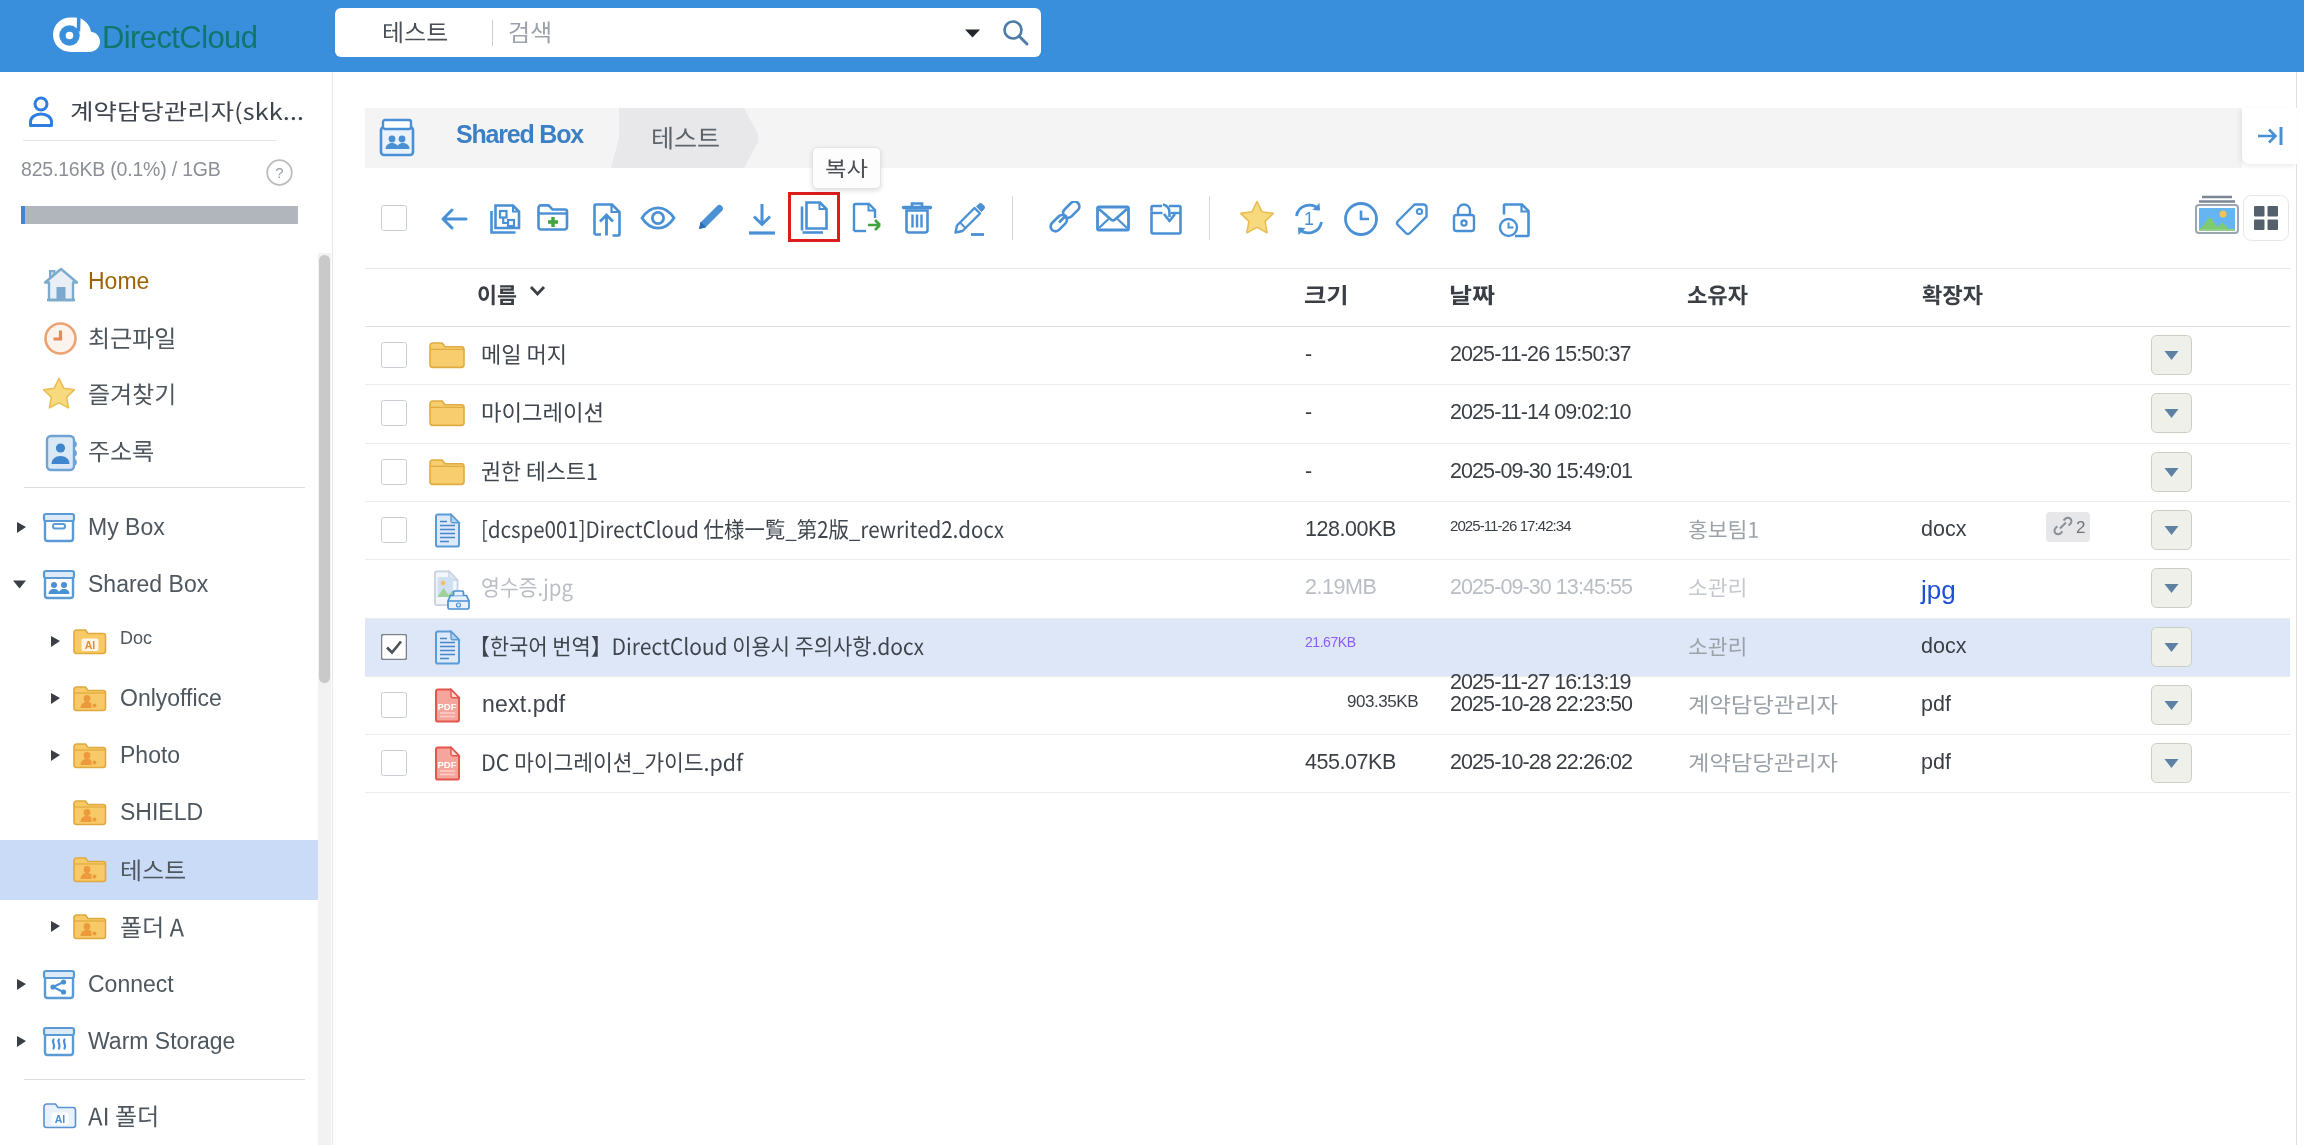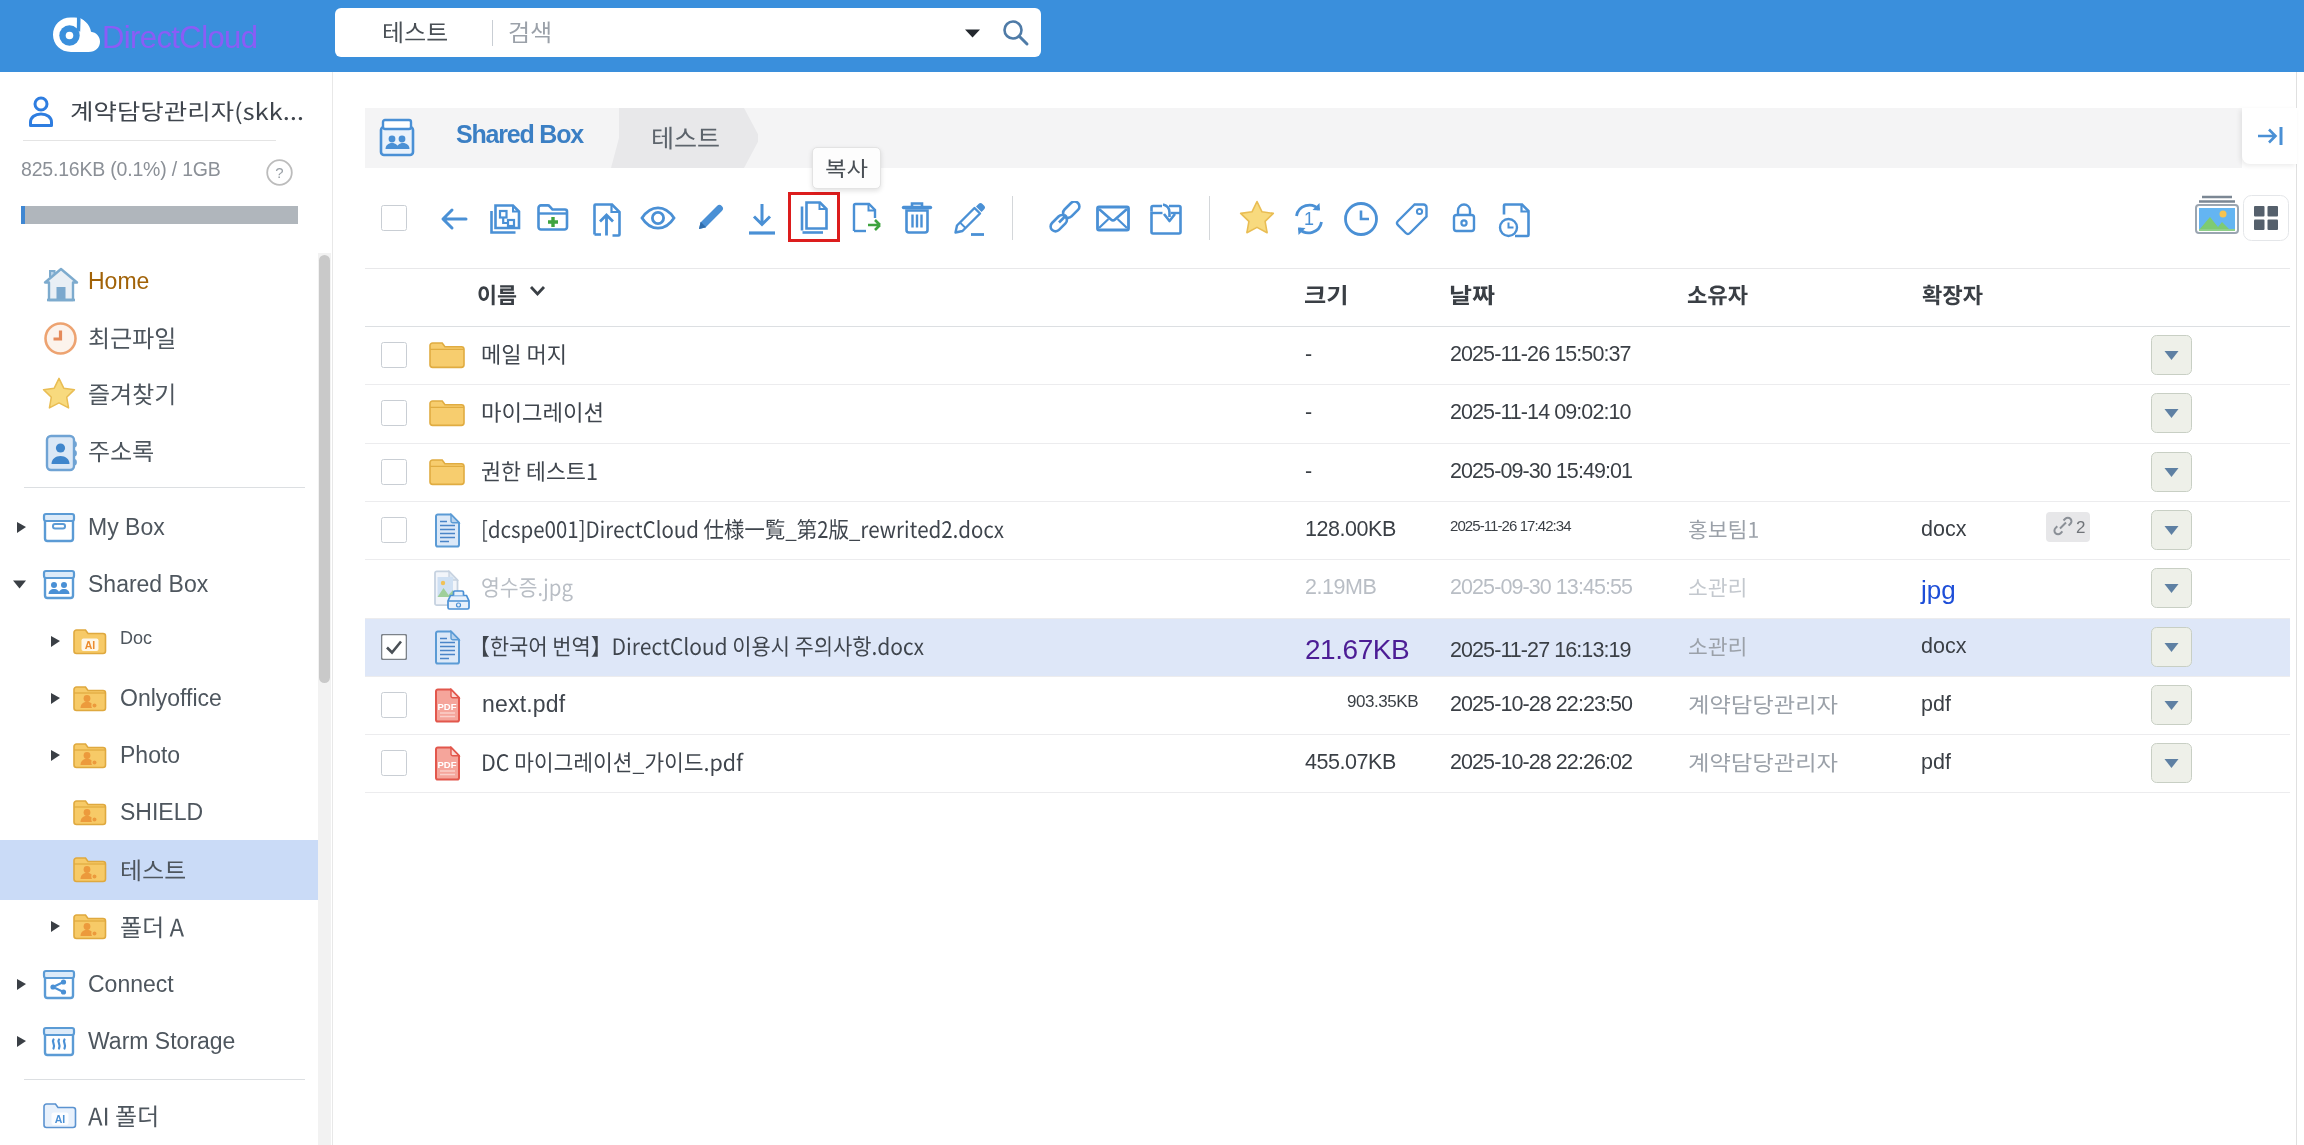--- a/index.html
+++ b/index.html
@@ -10,21 +10,21 @@
 <div class="abs" style="left:0;top:0;width:2304px;height:1145px">
 
 <div class="abs" style="left:0;top:0;width:2304px;height:72px;background:#3a8fdc"></div>
 <svg style="position:absolute;left:50px;top:14px" width="52" height="44" viewBox="0 0 52 44" fill="none">
       <path d="M20.5 3.5c-10 0-17.5 7.6-17.5 17.3C3 30.5 10.6 38 21 38h17.5c7 0 11.5-4.6 11.5-10.3 0-5.2-3.8-9.2-9-9.9C40 10.5 33.4 3.5 24.5 3.5z" fill="#fff"></path>
       <path d="M27.5 2.5c5.4 2.4 9.8 6.9 11.8 14.9l-8.3 3.6z" fill="#fff"></path>
       <circle cx="19.5" cy="21.5" r="10.2" fill="#3a8fdc"></circle>
       <circle cx="19.5" cy="21.5" r="3.8" fill="#fff"></circle>
       <path d="M27 1.5l3.6 1.8-.4 14.5-3.4-1.5z" fill="#3a8fdc"></path>
     </svg>
-<div class="abs" style="left:102px;top:20px;font-size:31px;color:#8b5cf6;letter-spacing:-0.6px">DirectCloud</div>
+<div class="abs" style="left:102px;top:20px;font-size:31px;color:#0f766e;letter-spacing:-0.6px">DirectCloud</div>
 <div class="abs" style="left:335px;top:8px;width:706px;height:49px;background:#fff;border-radius:6px"></div>
 <svg style="position:absolute;left:382px;top:15.6px" width="68" height="35" viewBox="0 -25.4 68 35">
       <path d="M17.7 -19.8L17.7 1.9L19.6 1.9L19.6 -19.8ZM13.3 -19.3L13.3 -11.6L10.2 -11.6L10.2 -10L13.3 -10L13.3 0.7L15.2 0.7L15.2 -19.3ZM2 -17.2L2 -3.3L3.4 -3.3C6.8 -3.3 8.8 -3.4 11.3 -3.9L11.1 -5.5C8.8 -5.1 7 -5 3.9 -5L3.9 -9.8L9 -9.8L9 -11.4L3.9 -11.4L3.9 -15.6L10.1 -15.6L10.1 -17.2ZM23.3 -2.7L23.3 -1.1L43 -1.1L43 -2.7ZM32 -18.3L32 -16.7C32 -13 27.9 -9.7 24.1 -9L25 -7.3C28.3 -8.1 31.6 -10.4 33 -13.5C34.4 -10.4 37.8 -8 41.1 -7.3L42 -9C38.2 -9.7 34.1 -13 34.1 -16.7L34.1 -18.3ZM45.4 -2.6L45.4 -0.9L65 -0.9L65 -2.6ZM47.9 -18L47.9 -6.5L62.8 -6.5L62.8 -8.1L49.9 -8.1L49.9 -11.5L62.1 -11.5L62.1 -13.2L49.9 -13.2L49.9 -16.3L62.6 -16.3L62.6 -18Z" fill="#4a5056"></path>
     </svg>
 <div class="abs" style="left:492px;top:20px;width:1px;height:26px;background:#c9ced4"></div>
 <svg style="position:absolute;left:508px;top:15.6px" width="46" height="35" viewBox="0 -25.4 46 35">
       <path d="M5.1 -6.5L5.1 1.6L19.1 1.6L19.1 -6.5ZM17.1 -4.9L17.1 -0L7 -0L7 -4.9ZM2.5 -18.4L2.5 -16.8L10.2 -16.8C9.8 -13.2 6.6 -10.3 1.4 -8.9L2.3 -7.3C8.5 -9.1 12.3 -13 12.3 -18.4ZM12.4 -14.3L12.4 -12.6L17.1 -12.6L17.1 -7.5L19.1 -7.5L19.1 -19.8L17.1 -19.8L17.1 -14.3ZM27 -5.5L27 -3.9L39.6 -3.9L39.6 1.9L41.6 1.9L41.6 -5.5ZM27.8 -18.5L27.8 -15.6C27.8 -13.2 26.1 -10.3 23.3 -9L24.4 -7.5C26.5 -8.4 28 -10.3 28.8 -12.4C29.6 -10.5 31 -8.9 33 -8L34.1 -9.6C31.3 -10.7 29.7 -13.2 29.7 -15.6L29.7 -18.5ZM35 -19.4L35 -6.8L36.9 -6.8L36.9 -12.5L39.7 -12.5L39.7 -6.7L41.6 -6.7L41.6 -19.8L39.7 -19.8L39.7 -14.2L36.9 -14.2L36.9 -19.4Z" fill="#9ba1a9"></path>
     </svg>
 <svg style="position:absolute;left:965px;top:29px" width="15" height="9" viewBox="0 0 15 9" fill="none">
       <path d="M0 0.5h15L7.5 8.5z" fill="#23282e"></path>
@@ -489,22 +489,22 @@
 <svg style="position:absolute;left:434px;top:630px" width="27" height="35" viewBox="0 0 27 35" fill="none">
       <g>
 <path d="M2 3.3A1.8 1.8 0 013.8 1.5H17l8 8.2v22a1.8 1.8 0 01-1.8 1.8H3.8A1.8 1.8 0 012 31.7z" fill="#dce9f8" stroke="#5b9bd5" stroke-width="2"></path>
 <path d="M17 1.5v6.4a1.8 1.8 0 001.8 1.8H25z" fill="#b9d3ee" stroke="#5b9bd5" stroke-width="1.4"></path>
 <path d="M6 8.5h7M6 12.5h15M6 16.5h15M6 20.5h15M6 24.5h15M6 28.5h9" stroke="#4a85c8" stroke-width="1.7"></path>
       </g>
     </svg>
 <svg style="position:absolute;left:469px;top:631.1px" width="457" height="33" viewBox="0 -23.9 457 33">
       <path d="M21.7 -18.9L21.7 -19L15 -19L15 1.9L21.7 1.9L21.7 1.8C19.3 -0.2 17.3 -4 17.3 -8.5C17.3 -13.1 19.3 -16.9 21.7 -18.9ZM29.7 -13.5C26.8 -13.5 24.8 -12 24.8 -9.7C24.8 -7.4 26.8 -5.9 29.7 -5.9C32.6 -5.9 34.5 -7.4 34.5 -9.7C34.5 -12 32.6 -13.5 29.7 -13.5ZM29.7 -12C31.5 -12 32.8 -11.1 32.8 -9.7C32.8 -8.3 31.5 -7.4 29.7 -7.4C27.8 -7.4 26.6 -8.3 26.6 -9.7C26.6 -11.1 27.8 -12 29.7 -12ZM37.6 -18.6L37.6 -3.3L39.4 -3.3L39.4 -10.3L42.4 -10.3L42.4 -11.9L39.4 -11.9L39.4 -18.6ZM28.8 -18.6L28.8 -16.1L23.7 -16.1L23.7 -14.6L35.7 -14.6L35.7 -16.1L30.6 -16.1L30.6 -18.6ZM26.8 -4.5L26.8 1.3L40.3 1.3L40.3 -0.2L28.6 -0.2L28.6 -4.5ZM46.2 -5.1L46.2 -3.6L58.6 -3.6L58.6 1.8L60.5 1.8L60.5 -5.1L54.5 -5.1L54.5 -8.8L62.8 -8.8L62.8 -10.4L59.9 -10.4C60.4 -12.8 60.4 -14.6 60.4 -16.2L60.4 -17.6L46.7 -17.6L46.7 -16.1L58.5 -16.1C58.5 -14.6 58.5 -12.8 58 -10.4L44.3 -10.4L44.3 -8.8L52.6 -8.8L52.6 -5.1ZM70.4 -15.4C72.4 -15.4 73.8 -13.2 73.8 -9.9C73.8 -6.6 72.4 -4.5 70.4 -4.5C68.5 -4.5 67.2 -6.6 67.2 -9.9C67.2 -13.2 68.5 -15.4 70.4 -15.4ZM79.9 -18.6L79.9 -10.8L75.5 -10.8C75.2 -14.6 73.2 -17 70.4 -17C67.5 -17 65.4 -14.3 65.4 -9.9C65.4 -5.6 67.5 -2.8 70.4 -2.8C73.3 -2.8 75.3 -5.4 75.5 -9.3L79.9 -9.3L79.9 1.8L81.8 1.8L81.8 -18.6ZM93.6 -12.2L99.1 -12.2L99.1 -8.5L93.6 -8.5ZM91.8 -17.2L91.8 -7L101 -7L101 -11.3L105.6 -11.3L105.6 -3.5L107.5 -3.5L107.5 -18.6L105.6 -18.6L105.6 -12.9L101 -12.9L101 -17.2L99.1 -17.2L99.1 -13.7L93.6 -13.7L93.6 -17.2ZM94.4 -5L94.4 1.3L108 1.3L108 -0.2L96.3 -0.2L96.3 -5ZM114.6 -5.5L114.6 -4L126.3 -4L126.3 1.8L128.2 1.8L128.2 -5.5ZM117 -15.9C119 -15.9 120.5 -14.5 120.5 -12.6C120.5 -10.6 119 -9.3 117 -9.3C115 -9.3 113.6 -10.6 113.6 -12.6C113.6 -14.5 115 -15.9 117 -15.9ZM126.3 -14.1L126.3 -11L122 -11C122.2 -11.5 122.2 -12 122.2 -12.6C122.2 -13.1 122.2 -13.6 122 -14.1ZM117 -17.5C114 -17.5 111.8 -15.4 111.8 -12.6C111.8 -9.7 114 -7.7 117 -7.7C118.8 -7.7 120.3 -8.4 121.2 -9.5L126.3 -9.5L126.3 -6.6L128.2 -6.6L128.2 -18.6L126.3 -18.6L126.3 -15.6L121.2 -15.6C120.3 -16.8 118.8 -17.5 117 -17.5ZM138.6 1.9L138.6 -19L131.8 -19L131.8 -18.9C134.3 -16.9 136.3 -13.1 136.3 -8.5C136.3 -4 134.3 -0.2 131.8 1.8L131.8 1.9ZM155.8 0L160 0C165 0 167.7 -3.1 167.7 -8.3C167.7 -13.6 165 -16.5 159.9 -16.5L155.8 -16.5ZM157.9 -1.7L157.9 -14.8L159.8 -14.8C163.6 -14.8 165.6 -12.5 165.6 -8.3C165.6 -4.1 163.6 -1.7 159.8 -1.7ZM171.1 0L173.2 0L173.2 -12.2L171.1 -12.2ZM172.1 -14.7C172.9 -14.7 173.5 -15.3 173.5 -16.1C173.5 -16.9 172.9 -17.4 172.1 -17.4C171.3 -17.4 170.8 -16.9 170.8 -16.1C170.8 -15.3 171.3 -14.7 172.1 -14.7ZM177.3 0L179.3 0L179.3 -7.9C180.2 -9.9 181.4 -10.7 182.4 -10.7C182.9 -10.7 183.2 -10.6 183.6 -10.5L184 -12.3C183.6 -12.5 183.2 -12.5 182.7 -12.5C181.3 -12.5 180.1 -11.5 179.2 -10L179.2 -10L179 -12.2L177.3 -12.2ZM191 0.3C192.6 0.3 193.9 -0.2 195 -0.9L194.2 -2.3C193.3 -1.7 192.4 -1.3 191.2 -1.3C188.9 -1.3 187.3 -3 187.1 -5.6L195.4 -5.6C195.4 -5.9 195.5 -6.3 195.5 -6.8C195.5 -10.3 193.7 -12.5 190.6 -12.5C187.8 -12.5 185.1 -10.1 185.1 -6.1C185.1 -2.1 187.7 0.3 191 0.3ZM187.1 -7.1C187.4 -9.5 188.9 -10.9 190.6 -10.9C192.5 -10.9 193.7 -9.6 193.7 -7.1ZM203.3 0.3C204.8 0.3 206.1 -0.3 207.2 -1.2L206.3 -2.6C205.6 -2 204.6 -1.4 203.5 -1.4C201.2 -1.4 199.7 -3.3 199.7 -6.1C199.7 -8.9 201.3 -10.8 203.5 -10.8C204.5 -10.8 205.3 -10.4 206 -9.7L207 -11.1C206.1 -11.9 205 -12.5 203.4 -12.5C200.3 -12.5 197.6 -10.2 197.6 -6.1C197.6 -2 200 0.3 203.3 0.3ZM213.8 0.3C214.5 0.3 215.3 0.1 216 -0.2L215.6 -1.7C215.2 -1.5 214.7 -1.4 214.2 -1.4C212.8 -1.4 212.4 -2.2 212.4 -3.7L212.4 -10.6L215.7 -10.6L215.7 -12.2L212.4 -12.2L212.4 -15.7L210.6 -15.7L210.4 -12.2L208.5 -12.1L208.5 -10.6L210.3 -10.6L210.3 -3.8C210.3 -1.3 211.2 0.3 213.8 0.3ZM224.8 0.3C227 0.3 228.6 -0.6 229.9 -2.1L228.8 -3.4C227.7 -2.2 226.5 -1.5 224.9 -1.5C221.8 -1.5 219.8 -4.1 219.8 -8.3C219.8 -12.4 221.9 -15 225 -15C226.4 -15 227.5 -14.3 228.4 -13.4L229.5 -14.8C228.6 -15.8 227 -16.8 225 -16.8C220.8 -16.8 217.7 -13.6 217.7 -8.2C217.7 -2.9 220.7 0.3 224.8 0.3ZM234.9 0.3C235.5 0.3 235.8 0.2 236.1 0.1L235.8 -1.5C235.6 -1.4 235.5 -1.4 235.4 -1.4C235.1 -1.4 234.9 -1.7 234.9 -2.3L234.9 -17.9L232.8 -17.9L232.8 -2.4C232.8 -0.7 233.4 0.3 234.9 0.3ZM243.9 0.3C246.9 0.3 249.6 -2 249.6 -6.1C249.6 -10.2 246.9 -12.5 243.9 -12.5C240.9 -12.5 238.3 -10.2 238.3 -6.1C238.3 -2 240.9 0.3 243.9 0.3ZM243.9 -1.4C241.8 -1.4 240.4 -3.3 240.4 -6.1C240.4 -8.9 241.8 -10.8 243.9 -10.8C246 -10.8 247.5 -8.9 247.5 -6.1C247.5 -3.3 246 -1.4 243.9 -1.4ZM256.4 0.3C258.1 0.3 259.3 -0.6 260.4 -1.9L260.5 -1.9L260.6 0L262.3 0L262.3 -12.2L260.3 -12.2L260.3 -3.6C259.1 -2.1 258.3 -1.5 257 -1.5C255.4 -1.5 254.7 -2.5 254.7 -4.7L254.7 -12.2L252.6 -12.2L252.6 -4.5C252.6 -1.3 253.8 0.3 256.4 0.3ZM270.6 0.3C272.1 0.3 273.4 -0.5 274.3 -1.4L274.4 -1.4L274.6 0L276.3 0L276.3 -17.9L274.2 -17.9L274.2 -13.2L274.3 -11.1C273.2 -12 272.3 -12.5 270.9 -12.5C268.1 -12.5 265.6 -10.1 265.6 -6.1C265.6 -2 267.6 0.3 270.6 0.3ZM271.1 -1.4C268.9 -1.4 267.7 -3.2 267.7 -6.1C267.7 -8.9 269.3 -10.8 271.2 -10.8C272.2 -10.8 273.2 -10.4 274.2 -9.5L274.2 -3.1C273.2 -2 272.2 -1.4 271.1 -1.4ZM299.3 -18.6L299.3 1.8L301.2 1.8L301.2 -18.6ZM290.4 -17C287.4 -17 285.3 -14.3 285.3 -9.9C285.3 -5.6 287.4 -2.8 290.4 -2.8C293.4 -2.8 295.6 -5.6 295.6 -9.9C295.6 -14.3 293.4 -17 290.4 -17ZM290.4 -15.4C292.4 -15.4 293.8 -13.2 293.8 -9.9C293.8 -6.6 292.4 -4.5 290.4 -4.5C288.4 -4.5 287.1 -6.6 287.1 -9.9C287.1 -13.2 288.4 -15.4 290.4 -15.4ZM314.4 -5.5C310 -5.5 307.4 -4.2 307.4 -1.9C307.4 0.4 310 1.7 314.4 1.7C318.7 1.7 321.3 0.4 321.3 -1.9C321.3 -4.2 318.7 -5.5 314.4 -5.5ZM314.4 -4C317.6 -4 319.5 -3.3 319.5 -1.9C319.5 -0.5 317.6 0.3 314.4 0.3C311.2 0.3 309.3 -0.5 309.3 -1.9C309.3 -3.3 311.2 -4 314.4 -4ZM314.4 -16.8C317.6 -16.8 319.6 -15.9 319.6 -14.4C319.6 -13 317.6 -12.1 314.4 -12.1C311.2 -12.1 309.1 -13 309.1 -14.4C309.1 -15.9 311.2 -16.8 314.4 -16.8ZM314.4 -18.2C310 -18.2 307.2 -16.8 307.2 -14.4C307.2 -13.1 308.1 -12 309.7 -11.4L309.7 -8.5L305.2 -8.5L305.2 -7L323.6 -7L323.6 -8.5L319 -8.5L319 -11.4C320.6 -12 321.5 -13.1 321.5 -14.4C321.5 -16.8 318.8 -18.2 314.4 -18.2ZM311.6 -8.5L311.6 -10.9C312.4 -10.8 313.4 -10.7 314.4 -10.7C315.4 -10.7 316.4 -10.8 317.2 -10.9L317.2 -8.5ZM340.7 -18.6L340.7 1.8L342.6 1.8L342.6 -18.6ZM331.3 -16.9L331.3 -13.2C331.3 -9.3 328.8 -5.4 325.8 -4L326.9 -2.5C329.3 -3.7 331.3 -6.2 332.2 -9.3C333.2 -6.4 335.1 -4 337.4 -2.9L338.6 -4.4C335.6 -5.7 333.1 -9.5 333.1 -13.2L333.1 -16.9ZM353.4 -17.3L353.4 -15.8L359.8 -15.8L359.8 -15.7C359.8 -13 356.3 -10.7 352.7 -10.2L353.5 -8.7C356.6 -9.3 359.6 -11 360.8 -13.4C362.1 -11 365.1 -9.3 368.3 -8.7L369 -10.2C365.4 -10.7 361.9 -13 361.9 -15.7L361.9 -15.8L368.3 -15.8L368.3 -17.3ZM351.7 -7L351.7 -5.5L359.9 -5.5L359.9 1.7L361.7 1.7L361.7 -5.5L370 -5.5L370 -7ZM378.9 -17.1C375.8 -17.1 373.5 -15.2 373.5 -12.3C373.5 -9.5 375.8 -7.5 378.9 -7.5C382.1 -7.5 384.4 -9.5 384.4 -12.3C384.4 -15.2 382.1 -17.1 378.9 -17.1ZM378.9 -15.5C381 -15.5 382.6 -14.2 382.6 -12.3C382.6 -10.4 381 -9.2 378.9 -9.2C376.9 -9.2 375.3 -10.4 375.3 -12.3C375.3 -14.2 376.9 -15.5 378.9 -15.5ZM387.1 -18.6L387.1 1.8L388.9 1.8L388.9 -18.6ZM372.7 -2.7C376.4 -2.7 381.3 -2.7 385.9 -3.6L385.7 -5C381.3 -4.3 376.2 -4.3 372.5 -4.3ZM398 -16.9L398 -13.2C398 -9.5 395.7 -5.6 392.8 -4.1L393.9 -2.6C396.2 -3.8 398.1 -6.3 399 -9.3C399.9 -6.5 401.7 -4.1 403.9 -3L405 -4.5C402.2 -5.9 399.9 -9.6 399.9 -13.2L399.9 -16.9ZM406.8 -18.6L406.8 1.8L408.7 1.8L408.7 -8.8L412 -8.8L412 -10.4L408.7 -10.4L408.7 -18.6ZM423.2 -5.3C419 -5.3 416.5 -4 416.5 -1.8C416.5 0.4 419 1.7 423.2 1.7C427.3 1.7 429.8 0.4 429.8 -1.8C429.8 -4 427.3 -5.3 423.2 -5.3ZM423.2 -3.9C426.1 -3.9 427.9 -3.1 427.9 -1.8C427.9 -0.5 426.1 0.3 423.2 0.3C420.2 0.3 418.4 -0.5 418.4 -1.8C418.4 -3.1 420.2 -3.9 423.2 -3.9ZM419.8 -13.8C416.9 -13.8 414.9 -12.4 414.9 -10.2C414.9 -8 416.9 -6.6 419.8 -6.6C422.7 -6.6 424.7 -8 424.7 -10.2C424.7 -12.4 422.7 -13.8 419.8 -13.8ZM419.8 -12.4C421.6 -12.4 422.9 -11.5 422.9 -10.2C422.9 -8.9 421.6 -8 419.8 -8C418 -8 416.7 -8.9 416.7 -10.2C416.7 -11.5 418 -12.4 419.8 -12.4ZM427.7 -18.6L427.7 -5.5L429.5 -5.5L429.5 -11.4L432.5 -11.4L432.5 -13L429.5 -13L429.5 -18.6ZM418.9 -18.8L418.9 -16.3L413.8 -16.3L413.8 -14.8L425.8 -14.8L425.8 -16.3L420.7 -16.3L420.7 -18.8ZM436.5 0.3C437.3 0.3 437.9 -0.3 437.9 -1.3C437.9 -2.2 437.3 -2.8 436.5 -2.8C435.6 -2.8 435 -2.2 435 -1.3C435 -0.3 435.6 0.3 436.5 0.3ZM445.8 0.3C447.3 0.3 448.6 -0.5 449.5 -1.4L449.6 -1.4L449.8 0L451.5 0L451.5 -17.9L449.4 -17.9L449.4 -13.2L449.5 -11.1C448.4 -12 447.5 -12.5 446.1 -12.5C443.3 -12.5 440.8 -10.1 440.8 -6.1C440.8 -2 442.8 0.3 445.8 0.3ZM446.3 -1.4C444.1 -1.4 442.9 -3.2 442.9 -6.1C442.9 -8.9 444.5 -10.8 446.4 -10.8C447.4 -10.8 448.4 -10.4 449.4 -9.5L449.4 -3.1C448.4 -2 447.4 -1.4 446.3 -1.4ZM460.3 0.3C463.3 0.3 466 -2 466 -6.1C466 -10.2 463.3 -12.5 460.3 -12.5C457.4 -12.5 454.7 -10.2 454.7 -6.1C454.7 -2 457.4 0.3 460.3 0.3ZM460.3 -1.4C458.2 -1.4 456.8 -3.3 456.8 -6.1C456.8 -8.9 458.2 -10.8 460.3 -10.8C462.5 -10.8 463.9 -8.9 463.9 -6.1C463.9 -3.3 462.5 -1.4 460.3 -1.4ZM474.1 0.3C475.5 0.3 476.9 -0.3 478 -1.2L477.1 -2.6C476.3 -2 475.4 -1.4 474.2 -1.4C472 -1.4 470.5 -3.3 470.5 -6.1C470.5 -8.9 472.1 -10.8 474.3 -10.8C475.2 -10.8 476 -10.4 476.7 -9.7L477.8 -11.1C476.9 -11.9 475.8 -12.5 474.2 -12.5C471.1 -12.5 468.3 -10.2 468.3 -6.1C468.3 -2 470.8 0.3 474.1 0.3ZM479 0L481.1 0L482.8 -2.9C483.2 -3.6 483.6 -4.3 484 -5L484.1 -5C484.6 -4.3 485.1 -3.6 485.5 -2.9L487.3 0L489.5 0L485.5 -6.2L489.2 -12.2L487.1 -12.2L485.5 -9.5C485.2 -8.8 484.8 -8.2 484.5 -7.5L484.4 -7.5C484 -8.2 483.5 -8.8 483.2 -9.5L481.5 -12.2L479.3 -12.2L483 -6.4Z" fill="#3f454d" transform="scale(0.9289 1)"></path>
     </svg>
-<div class="abs" style="left:1305px;top:634px;font-size:28px;color:#4c1d95;letter-spacing:-0.45px">21.67KB</div>
-<div class="abs" style="left:1450px;top:638px;font-size:21.5px;color:#3a3f45;letter-spacing:-0.92px">2025-11-27 16:13:19</div>
+<div class="abs" style="left:1305px;top:634px;font-size:14px;color:#8b5cf6;letter-spacing:-0.45px">21.67KB</div>
+<div class="abs" style="left:1450px;top:670px;font-size:21.5px;color:#3a3f45;letter-spacing:-0.92px">2025-11-27 16:13:19</div>
 <svg style="position:absolute;left:1688px;top:632.2px" width="61" height="31" viewBox="0 -22.8 61 31">
       <path d="M8.9 -7.1L8.9 -2.3L1.1 -2.3L1.1 -0.9L18.7 -0.9L18.7 -2.3L10.7 -2.3L10.7 -7.1ZM8.9 -16.5L8.9 -15C8.9 -11.8 5.2 -8.9 1.8 -8.3L2.5 -6.8C5.5 -7.4 8.5 -9.4 9.8 -12.2C11.1 -9.4 14.1 -7.4 17.1 -6.8L17.9 -8.3C14.4 -8.9 10.7 -11.8 10.7 -15L10.7 -16.5ZM21.9 -16.3L21.9 -14.8L29.8 -14.8C29.8 -13.6 29.7 -11.9 29.3 -9.7L31 -9.5C31.5 -12 31.5 -14 31.5 -15.2L31.5 -16.3ZM20.9 -6.2C24.3 -6.2 29 -6.3 33 -7L32.9 -8.3C30.9 -8 28.7 -7.9 26.6 -7.8L26.6 -11.9L24.8 -11.9L24.8 -7.7C23.4 -7.7 22 -7.7 20.7 -7.7ZM34.2 -17.8L34.2 -3.1L36 -3.1L36 -10L38.8 -10L38.8 -11.5L36 -11.5L36 -17.8ZM23.7 -4.5L23.7 1.2L36.6 1.2L36.6 -0.2L25.5 -0.2L25.5 -4.5ZM54.8 -17.8L54.8 1.7L56.6 1.7L56.6 -17.8ZM41.7 -16L41.7 -14.5L48.9 -14.5L48.9 -10.5L41.8 -10.5L41.8 -3L43.4 -3C46.7 -3 49.6 -3.1 53.1 -3.7L53 -5.2C49.6 -4.6 46.7 -4.5 43.6 -4.5L43.6 -9L50.7 -9L50.7 -16Z" fill="#9ba1a9"></path>
     </svg>
 <div class="abs" style="left:1921px;top:634px;font-size:21.5px;color:#3a3f45">docx</div>
 <svg style="position:absolute;left:2151px;top:627px" width="41" height="40" viewBox="0 0 41 40" fill="none">
 <rect x="0.5" y="0.5" width="40" height="39" rx="5" fill="#eef0e9" stroke="#c8cfc4"></rect>
 <path d="M13.5 16l7 9 7-9z" fill="#5e80a3"></path>
     </svg>
 <div class="abs" style="left:365px;top:734px;width:1925px;height:1px;background:#ececee"></div>
 <svg style="position:absolute;left:381px;top:692px" width="26" height="26" viewBox="0 0 26 26" fill="none">

